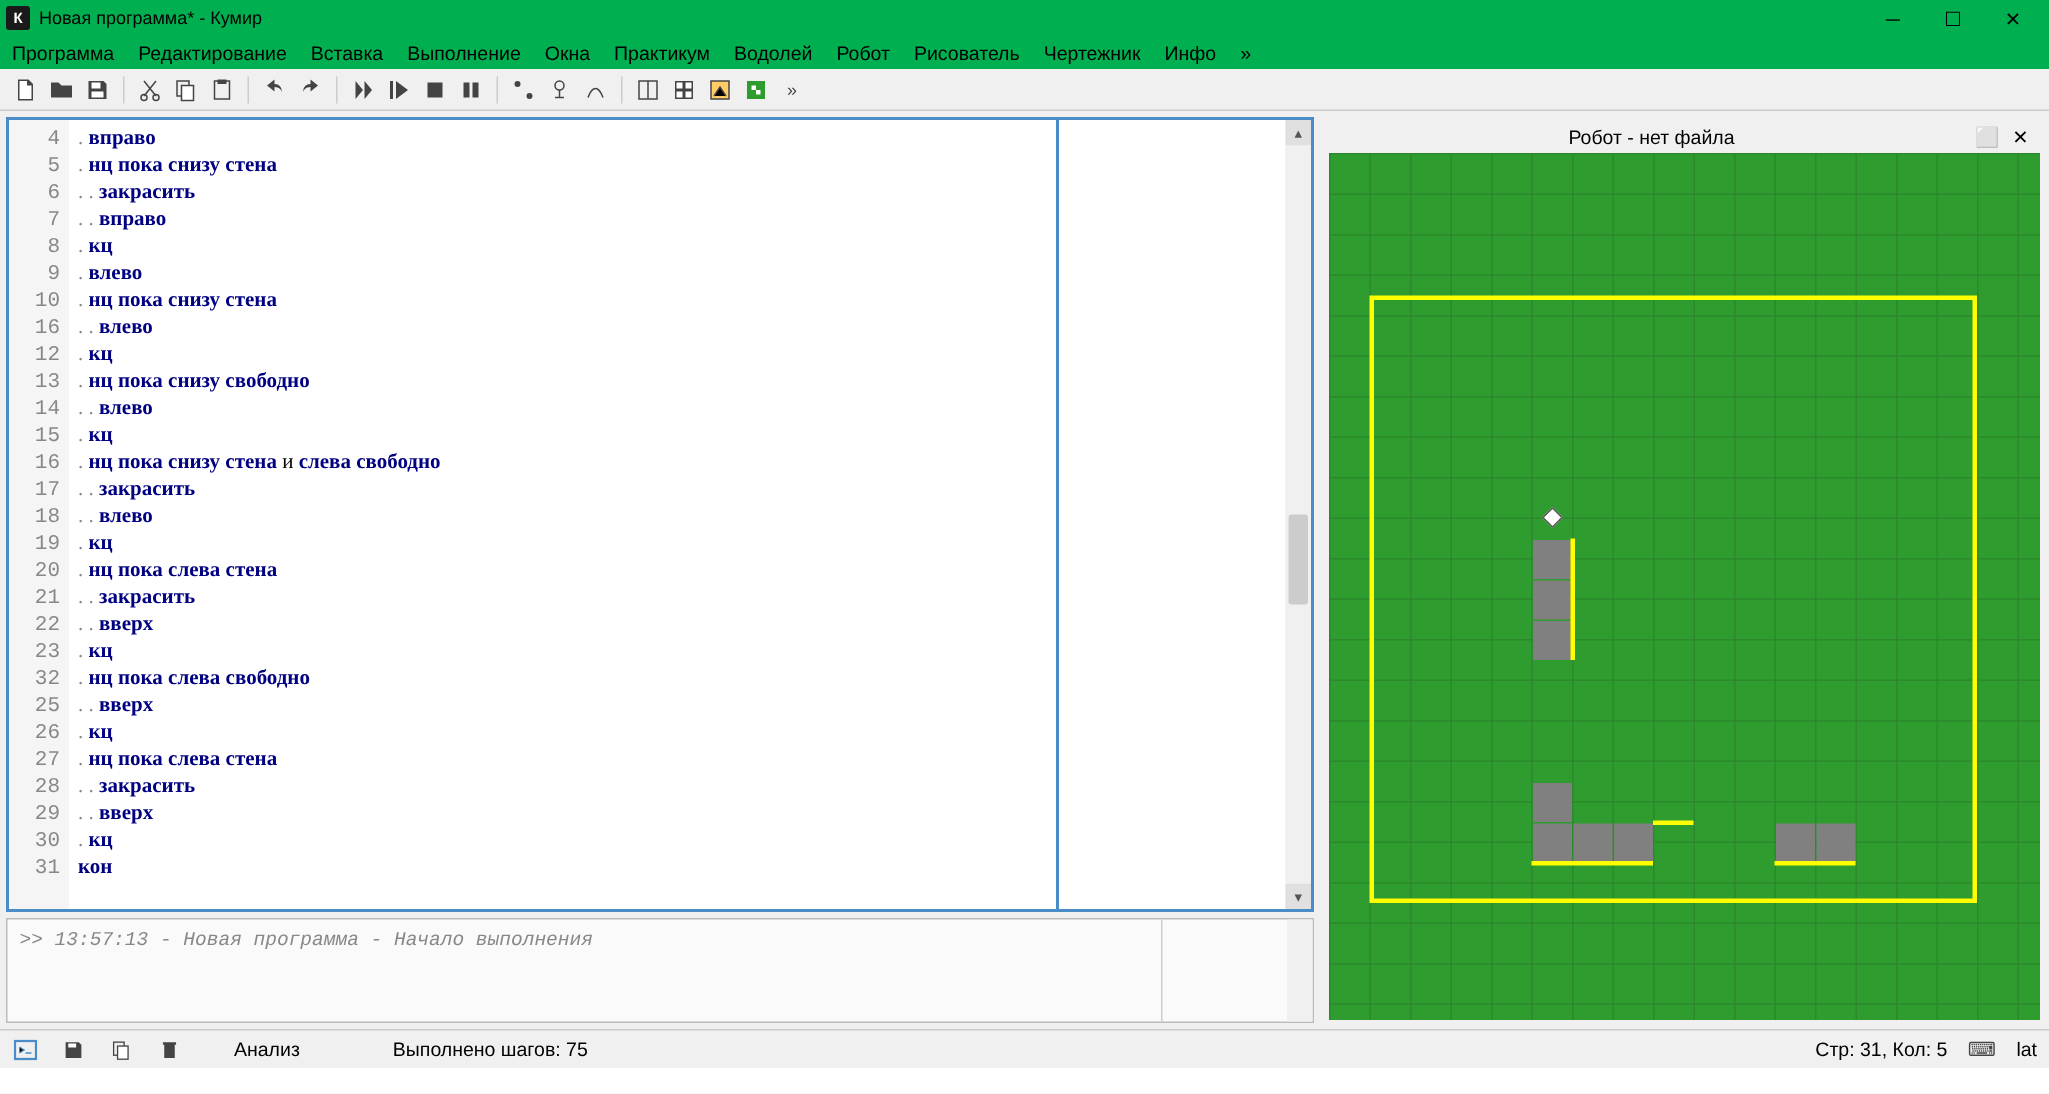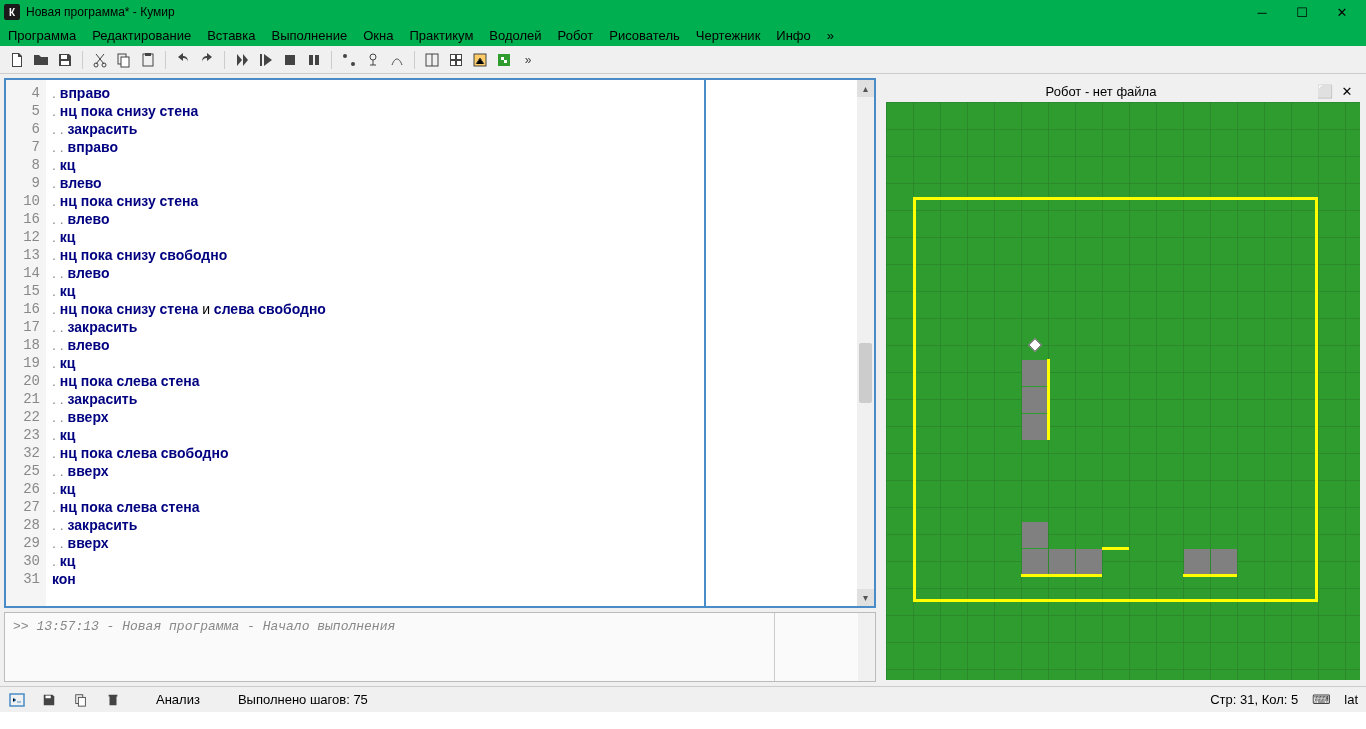--- a/index.html
+++ b/index.html
@@ -16,21 +16,21 @@
 
 .toolbar { height: 28px; background: #f0f0f0; border-bottom: 1px solid #ccc; display: flex; align-items: center; padding: 0 6px; gap: 2px; }
 .toolbar .btn { width: 22px; height: 22px; display: flex; align-items: center; justify-content: center; cursor: default; color: #444; }
 .toolbar .sep { width: 1px; height: 18px; background: #ccc; margin: 0 4px; }
 .toolbar svg { width: 16px; height: 16px; }
 
 .main-area { display: flex; height: 612px; background: #f0f0f0; }
 .left-col { width: 880px; display: flex; flex-direction: column; }
 .editor-wrap { flex: 1; margin: 4px; border: 2px solid #4a8cc7; background: #fff; display: flex; position: relative; }
 .gutter { width: 40px; background: #f5f5f5; padding: 4px 6px 4px 0; text-align: right; font-family: "Courier New", monospace; font-size: 14px; color: #888; line-height: 18px; }
-.code { flex: 1; padding: 4px 6px; font-family: Liberation Sans, sans-serif; font-size: 14px; color: #000; line-height: 18px; white-space: pre; position: relative; }
+.code { flex: 1; padding: 4px 6px; font-family: Liberation Serif, serif; font-size: 14px; color: #000; line-height: 18px; white-space: pre; position: relative; }
 .code .kw { color: #000080; font-weight: bold; }
 .code .dot { color: #888; }
 .editor-split { position: absolute; right: 168px; top: 0; bottom: 0; width: 2px; background: #4a8cc7; }
 .editor-scroll { width: 17px; background: #f0f0f0; display: flex; flex-direction: column; }
 .scroll-arrow { height: 17px; display: flex; align-items: center; justify-content: center; font-size: 10px; color: #555; background: #e0e0e0; }
 .scroll-track { flex: 1; background: #f0f0f0; position: relative; }
 .scroll-thumb { position: absolute; left: 2px; right: 2px; height: 60px; background: #ccc; border-radius: 2px; top: 50%; }
 
 .console { height: 70px; margin: 0 4px 4px 4px; border: 1px solid #bbb; background: #fafafa; padding: 4px 8px; font-family: "Courier New", monospace; font-size: 13px; color: #888; font-style: italic; line-height: 20px; position: relative; }
 .console .csplit { position: absolute; right: 100px; top: 0; bottom: 0; width: 1px; background: #ccc; }
@@ -335,18 +335,18 @@
         <rect x="2" y="2" width="8" height="10" fill="none" stroke="#444"></rect>
         <rect x="5" y="5" width="8" height="10" fill="#fff" stroke="#444"></rect>
       </svg>
     </div>
   <div class="sicon">
       <svg width="14" height="14" viewBox="0 0 16 16">
         <path fill="#444" d="M4 4h8v10H4zM3 2h10v2H3z"></path>
       </svg>
     </div>
   <span style="margin-left:20px;">Анализ</span>
-  <span style="margin-left:24px;">Выполнено шагов: 75</span>
+  <span style="margin-left:48px;">Выполнено шагов: 75</span>
   <div class="spacer"></div>
   <span>Стр: 31, Кол: 5</span>
   <div class="sicon" style="font-size:13px;">⌨</div>
   <span>lat</span>
 </div>
 
 </body></html>

